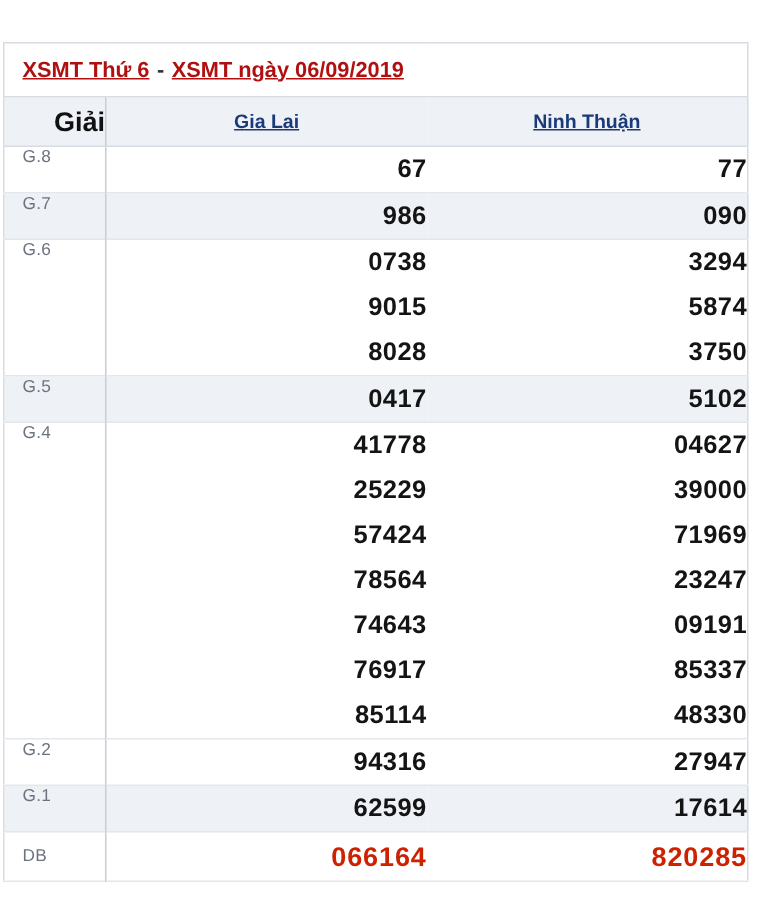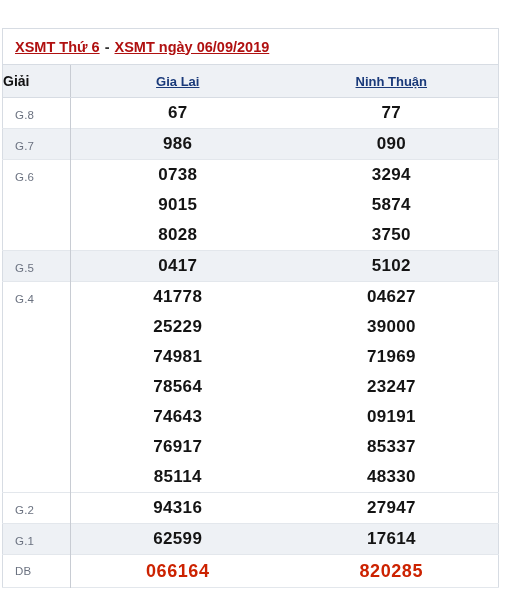--- a/index.html
+++ b/index.html
@@ -55,25 +55,25 @@
     font-size: 14.5px;
     padding: 0 1px;
   }
   
   .head-row td {
     height: 32px;
     background: #eef1f5;
     border-bottom: 1px solid #d7dce3;
   }
   .head-prize {
-    font-size: 14px;
+    font-size: 18px;
     font-weight: bold;
     color: #111111;
     padding-left: 12px;
-    text-align: left;
+    text-align: right;
     border-right: 1px solid #c8ccd3 !important;
   }
   .head-prov {
     text-align: center;
   }
   .prov-link {
     color: #1a3a7a;
     font-weight: bold;
     font-size: 13px;
     text-decoration: underline;
@@ -88,36 +88,36 @@
 
   .grp {
     border-bottom: 1px solid #e3e7ec;
   }
   .grp.shade td { background: #eef1f5; }
   .grp.plain td { background: #ffffff; }
 
   td.prize-cell {
     border-right: 1px solid #c8ccd3;
     vertical-align: top;
-    padding-top: 11px;
+    padding-top: 1px;
     padding-left: 12px;
     font-size: 11.5px;
     color: #6b7280;
     letter-spacing: 0.2px;
   }
   td.num-cell {
     text-align: center;
   }
   .num-line {
     height: 30px;
     line-height: 30px;
     font-size: 17px;
     font-weight: bold;
     color: #141414;
-    text-align: center;
+    text-align: right;
     letter-spacing: 0.3px;
   }
   .db .num-line {
     color: #cc2200;
     font-size: 18px;
     height: 32px;
     line-height: 32px;
     letter-spacing: 0.6px;
   }
   .db td.prize-cell { padding-top: 10px; }
@@ -186,21 +186,21 @@
           </td>
           <td class="num-cell">
             <div class="num-line">5102</div>
           </td>
         </tr>
         <tr class="grp plain">
           <td class="prize-cell">G.4</td>
           <td class="num-cell">
             <div class="num-line">41778</div>
             <div class="num-line">25229</div>
-            <div class="num-line">74981</div>
+            <div class="num-line">57424</div>
             <div class="num-line">78564</div>
             <div class="num-line">74643</div>
             <div class="num-line">76917</div>
             <div class="num-line">85114</div>
           </td>
           <td class="num-cell">
             <div class="num-line">04627</div>
             <div class="num-line">39000</div>
             <div class="num-line">71969</div>
             <div class="num-line">23247</div>

